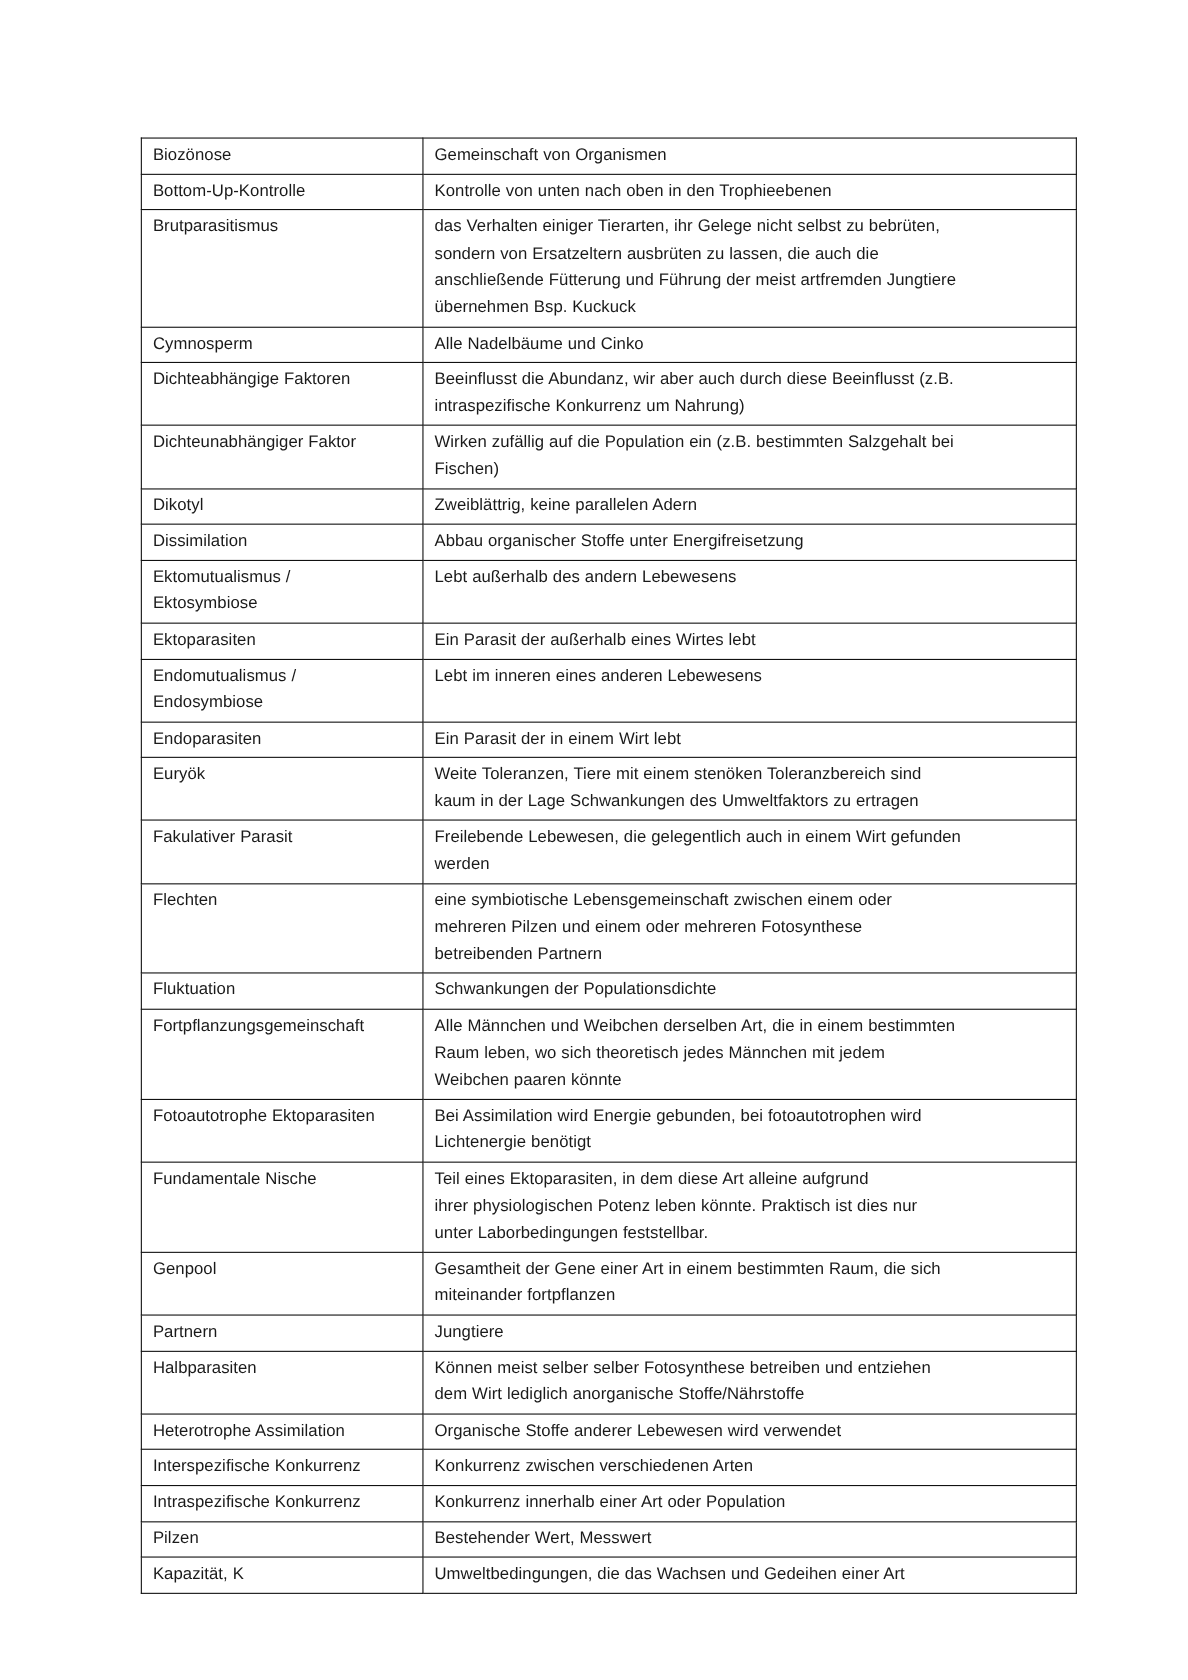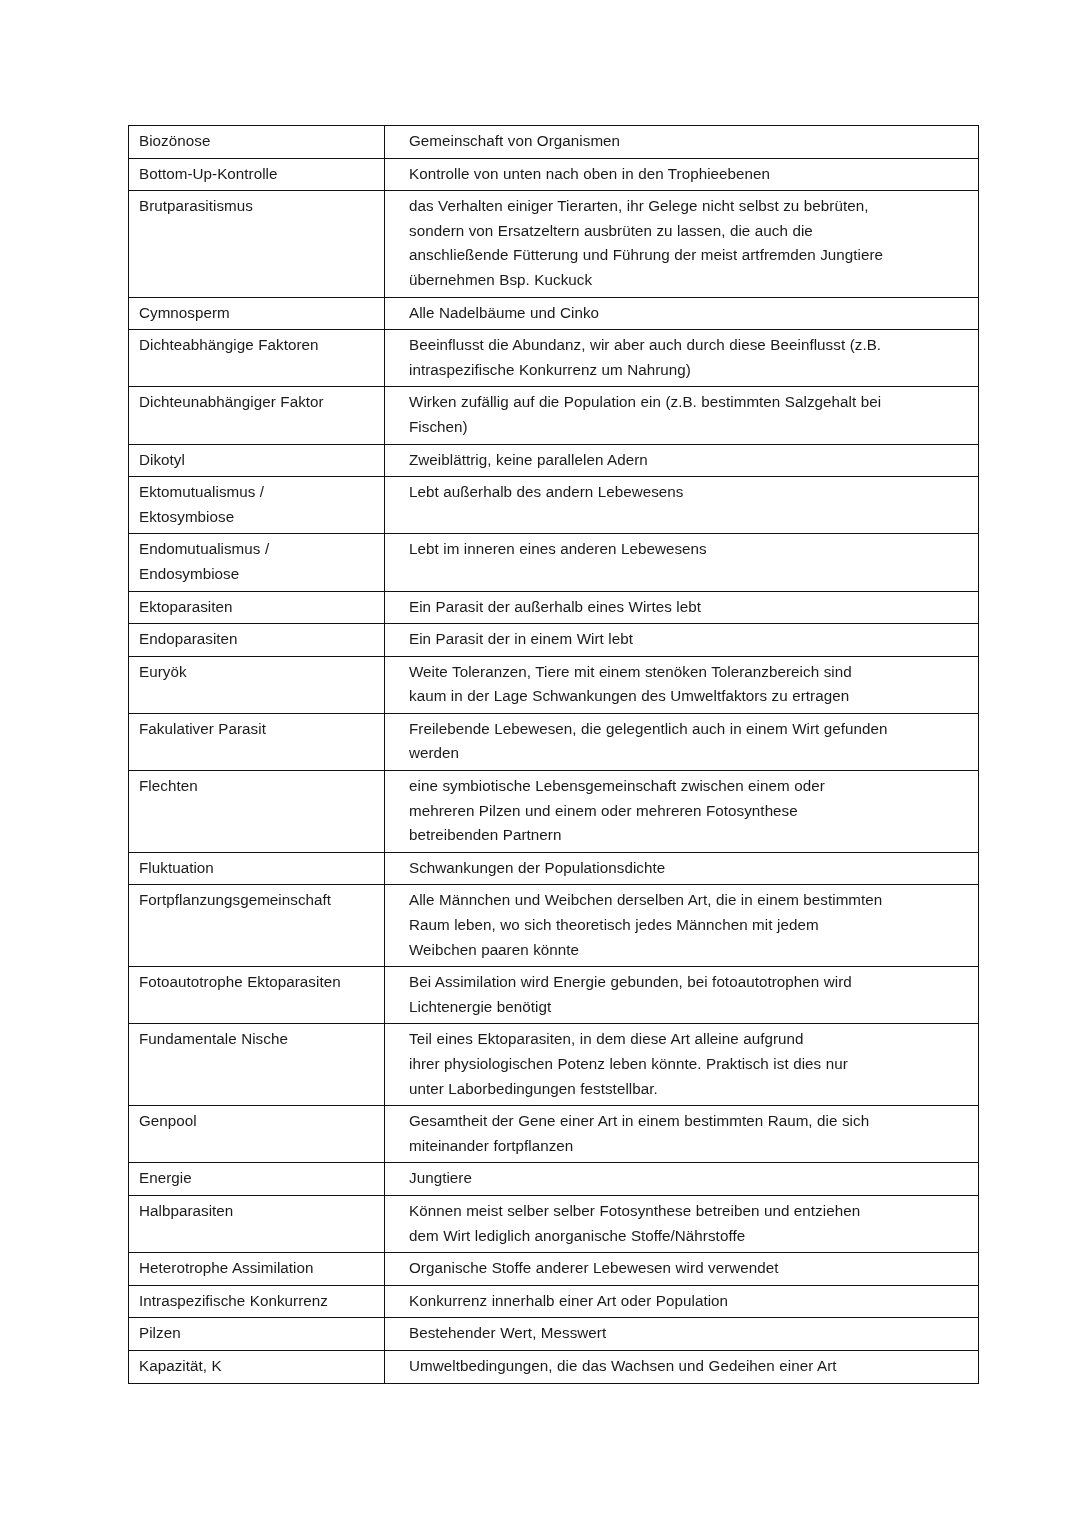--- a/index.html
+++ b/index.html
@@ -43,21 +43,21 @@
     vertical-align: top;
     font-size: 15.2px;
     line-height: 24.6px;
     letter-spacing: 0.05px;
     word-spacing: 0.2px;
   }
   .glossary-table td.term {
     padding-left: 10px;
   }
   .glossary-table td.def {
-    padding-left: 24px;
+    padding-left: 10px;
   }
   .cell-line {
     display: block;
     white-space: pre-wrap;
   }
   .cell-line.blank {
     min-height: 24.6px;
   }
 </style>
 </head>
@@ -126,44 +126,52 @@
         <tr>
           <td class="term">
             <span class="cell-line">Dikotyl</span>
           </td>
           <td class="def">
             <span class="cell-line">Zweiblättrig, keine parallelen Adern</span>
           </td>
         </tr>
         <tr>
           <td class="term">
+            <span class="cell-line">Dissimilation</span>
+          </td>
+          <td class="def">
+            <span class="cell-line">Abbau organischer Stoffe unter Energifreisetzung</span>
+          </td>
+        </tr>
+        <tr>
+          <td class="term">
             <span class="cell-line">Ektomutualismus /</span>
             <span class="cell-line">Ektosymbiose</span>
           </td>
           <td class="def">
             <span class="cell-line">Lebt außerhalb des andern Lebewesens</span>
             <span class="cell-line blank"></span>
           </td>
         </tr>
         <tr>
           <td class="term">
+            <span class="cell-line">Ektoparasiten</span>
+          </td>
+          <td class="def">
+            <span class="cell-line">Ein Parasit der außerhalb eines Wirtes lebt</span>
+          </td>
+        </tr>
+        <tr>
+          <td class="term">
             <span class="cell-line">Endomutualismus /</span>
             <span class="cell-line">Endosymbiose</span>
           </td>
           <td class="def">
             <span class="cell-line">Lebt im inneren eines anderen Lebewesens</span>
             <span class="cell-line blank"></span>
-          </td>
-        </tr>
-        <tr>
-          <td class="term">
-            <span class="cell-line">Ektoparasiten</span>
-          </td>
-          <td class="def">
-            <span class="cell-line">Ein Parasit der außerhalb eines Wirtes lebt</span>
           </td>
         </tr>
         <tr>
           <td class="term">
             <span class="cell-line">Endoparasiten</span>
           </td>
           <td class="def">
             <span class="cell-line">Ein Parasit der in einem Wirt lebt</span>
           </td>
         </tr>
@@ -236,41 +244,49 @@
           <td class="term">
             <span class="cell-line">Genpool</span>
           </td>
           <td class="def">
             <span class="cell-line">Gesamtheit der Gene einer Art in einem bestimmten Raum, die sich</span>
             <span class="cell-line">miteinander fortpflanzen</span>
           </td>
         </tr>
         <tr>
           <td class="term">
-            <span class="cell-line">Energie</span>
+            <span class="cell-line">Partnern</span>
           </td>
           <td class="def">
             <span class="cell-line">Jungtiere</span>
           </td>
         </tr>
         <tr>
           <td class="term">
             <span class="cell-line">Halbparasiten</span>
           </td>
           <td class="def">
             <span class="cell-line">Können meist selber selber Fotosynthese betreiben und entziehen</span>
             <span class="cell-line">dem Wirt lediglich anorganische Stoffe/Nährstoffe</span>
           </td>
         </tr>
         <tr>
           <td class="term">
             <span class="cell-line">Heterotrophe Assimilation</span>
           </td>
           <td class="def">
             <span class="cell-line">Organische Stoffe anderer Lebewesen wird verwendet</span>
+          </td>
+        </tr>
+        <tr>
+          <td class="term">
+            <span class="cell-line">Interspezifische Konkurrenz</span>
+          </td>
+          <td class="def">
+            <span class="cell-line">Konkurrenz zwischen verschiedenen Arten</span>
           </td>
         </tr>
         <tr>
           <td class="term">
             <span class="cell-line">Intraspezifische Konkurrenz</span>
           </td>
           <td class="def">
             <span class="cell-line">Konkurrenz innerhalb einer Art oder Population</span>
           </td>
         </tr>

